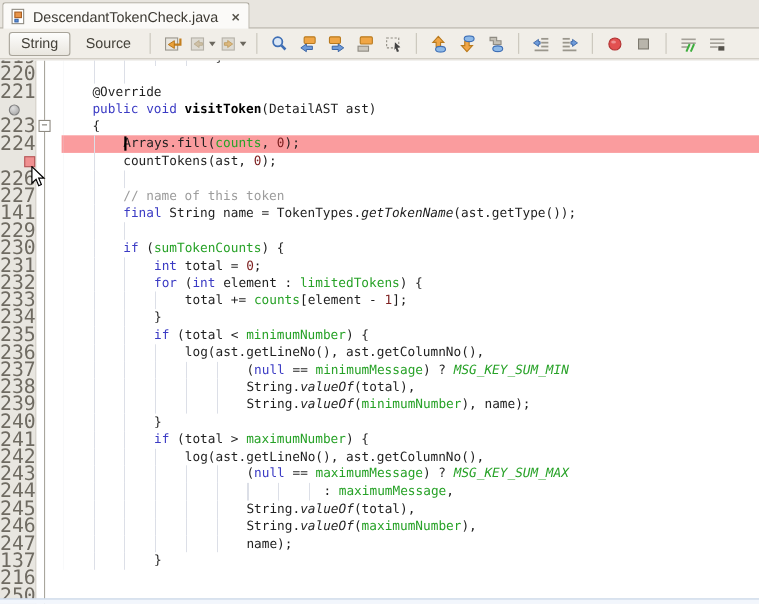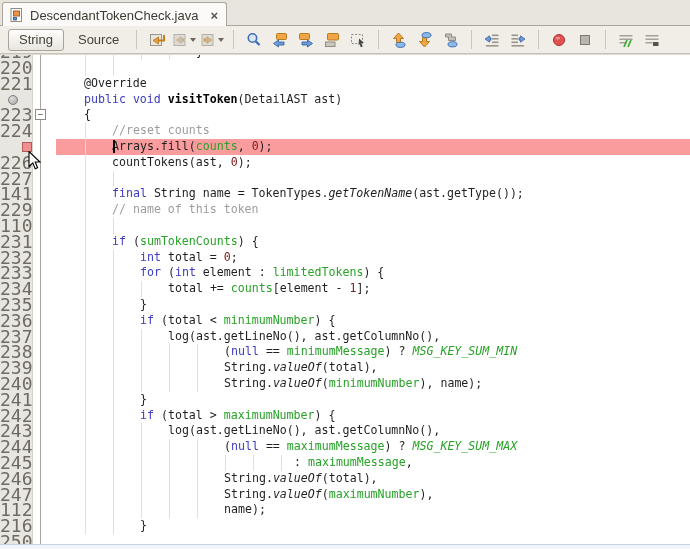--- a/index.html
+++ b/index.html
@@ -217,39 +217,39 @@
         </div>
         <div class="grow">223</div>
         <div class="grow">224</div>
         <div class="grow">
           <span class="glyph-bp" style="background: rgb(240, 144, 144);"></span>
         </div>
         <div class="grow">226</div>
         <div class="grow">227</div>
         <div class="grow">141</div>
         <div class="grow">229</div>
-        <div class="grow">110</div>
+        <div class="grow">230</div>
         <div class="grow">231</div>
         <div class="grow">232</div>
         <div class="grow">233</div>
         <div class="grow">234</div>
         <div class="grow">235</div>
         <div class="grow">236</div>
         <div class="grow">237</div>
         <div class="grow">238</div>
         <div class="grow">239</div>
         <div class="grow">240</div>
         <div class="grow">241</div>
         <div class="grow">242</div>
         <div class="grow">243</div>
         <div class="grow">244</div>
         <div class="grow">245</div>
         <div class="grow">246</div>
         <div class="grow">247</div>
-        <div class="grow">112</div>
+        <div class="grow">137</div>
         <div class="grow">216</div>
         <div class="grow">250</div>
       </div>
   </div>
   <div class="fold-col">
     <div class="fold-line"></div>
     <div class="rows" id="fold-rows">
         <div class="frow"></div>
         <div class="frow"></div>
         <div class="frow"></div>
@@ -286,26 +286,25 @@
         <div class="frow"></div>
       </div>
   </div>
   <div class="code-col">
     <div class="rows" id="code-rows">
         <div class="crow"><span class="indent" style="width: 138px;"></span><span class="tk pl" style="color: rgb(31, 31, 31);">}</span></div>
         <div class="crow"><span class="indent" style="width: 61px;"></span></div>
         <div class="crow"><span class="indent" style="width: 26px;"></span><span class="tk pl" style="color: rgb(31, 31, 31);">@Override</span></div>
         <div class="crow"><span class="indent" style="width: 26px;"></span><span class="tk kw" style="color: rgb(59, 59, 196);">public</span><span class="tk pl" style="color: rgb(31, 31, 31);"> </span><span class="tk kw" style="color: rgb(59, 59, 196);">void</span><span class="tk pl" style="color: rgb(31, 31, 31);"> </span><span class="tk mth" style="color: rgb(0, 0, 0);">visitToken</span><span class="tk pl" style="color: rgb(31, 31, 31);">(DetailAST ast)</span></div>
         <div class="crow"><span class="indent" style="width: 26px;"></span><span class="tk pl" style="color: rgb(31, 31, 31);">{</span></div>
-        <div class="crow"><span class="indent" style="width: 54px;"></span><span class="tk cmt" style="color: rgb(157, 157, 157);">//reset counts</span></div>
         <div class="crow" style="background: rgb(250, 156, 158);"><span class="indent" style="width: 54px;"></span><span class="tk pl" style="color: rgb(31, 31, 31);">Arrays.fill(</span><span class="tk fld" style="color: rgb(40, 162, 40);">counts</span><span class="tk pl" style="color: rgb(31, 31, 31);">, </span><span class="tk num" style="color: rgb(125, 32, 32);">0</span><span class="tk pl" style="color: rgb(31, 31, 31);">);</span><span class="caret" style="left: 56.5px;"></span></div>
         <div class="crow"><span class="indent" style="width: 54px;"></span><span class="tk pl" style="color: rgb(31, 31, 31);">countTokens(ast, </span><span class="tk num" style="color: rgb(125, 32, 32);">0</span><span class="tk pl" style="color: rgb(31, 31, 31);">);</span></div>
         <div class="crow"><span class="indent" style="width: 61px;"></span></div>
+        <div class="crow"><span class="indent" style="width: 54px;"></span><span class="tk cmt" style="color: rgb(157, 157, 157);">// name of this token</span></div>
         <div class="crow"><span class="indent" style="width: 54px;"></span><span class="tk kw" style="color: rgb(59, 59, 196);">final</span><span class="tk pl" style="color: rgb(31, 31, 31);"> String name = TokenTypes.</span><span class="tk sit" style="color: rgb(31, 31, 31);">getTokenName</span><span class="tk pl" style="color: rgb(31, 31, 31);">(ast.getType());</span></div>
-        <div class="crow"><span class="indent" style="width: 54px;"></span><span class="tk cmt" style="color: rgb(157, 157, 157);">// name of this token</span></div>
         <div class="crow"><span class="indent" style="width: 61px;"></span></div>
         <div class="crow"><span class="indent" style="width: 54px;"></span><span class="tk kw" style="color: rgb(59, 59, 196);">if</span><span class="tk pl" style="color: rgb(31, 31, 31);"> (</span><span class="tk fld" style="color: rgb(40, 162, 40);">sumTokenCounts</span><span class="tk pl" style="color: rgb(31, 31, 31);">) {</span></div>
         <div class="crow"><span class="indent" style="width: 82px;"></span><span class="tk kw" style="color: rgb(59, 59, 196);">int</span><span class="tk pl" style="color: rgb(31, 31, 31);"> total = </span><span class="tk num" style="color: rgb(125, 32, 32);">0</span><span class="tk pl" style="color: rgb(31, 31, 31);">;</span></div>
         <div class="crow"><span class="indent" style="width: 82px;"></span><span class="tk kw" style="color: rgb(59, 59, 196);">for</span><span class="tk pl" style="color: rgb(31, 31, 31);"> (</span><span class="tk kw" style="color: rgb(59, 59, 196);">int</span><span class="tk pl" style="color: rgb(31, 31, 31);"> element : </span><span class="tk fld" style="color: rgb(40, 162, 40);">limitedTokens</span><span class="tk pl" style="color: rgb(31, 31, 31);">) {</span></div>
         <div class="crow"><span class="indent" style="width: 110px;"></span><span class="tk pl" style="color: rgb(31, 31, 31);">total += </span><span class="tk fld" style="color: rgb(40, 162, 40);">counts</span><span class="tk pl" style="color: rgb(31, 31, 31);">[element - </span><span class="tk num" style="color: rgb(125, 32, 32);">1</span><span class="tk pl" style="color: rgb(31, 31, 31);">];</span></div>
         <div class="crow"><span class="indent" style="width: 82px;"></span><span class="tk pl" style="color: rgb(31, 31, 31);">}</span></div>
         <div class="crow"><span class="indent" style="width: 82px;"></span><span class="tk kw" style="color: rgb(59, 59, 196);">if</span><span class="tk pl" style="color: rgb(31, 31, 31);"> (total &lt; </span><span class="tk fld" style="color: rgb(40, 162, 40);">minimumNumber</span><span class="tk pl" style="color: rgb(31, 31, 31);">) {</span></div>
         <div class="crow"><span class="indent" style="width: 110px;"></span><span class="tk pl" style="color: rgb(31, 31, 31);">log(ast.getLineNo(), ast.getColumnNo(),</span></div>
         <div class="crow"><span class="indent" style="width: 166px;"></span><span class="tk pl" style="color: rgb(31, 31, 31);">(</span><span class="tk kw" style="color: rgb(59, 59, 196);">null</span><span class="tk pl" style="color: rgb(31, 31, 31);"> == </span><span class="tk fld" style="color: rgb(40, 162, 40);">minimumMessage</span><span class="tk pl" style="color: rgb(31, 31, 31);">) ? </span><span class="tk cit" style="color: rgb(40, 162, 40);">MSG_KEY_SUM_MIN</span></div>
         <div class="crow"><span class="indent" style="width: 166px;"></span><span class="tk pl" style="color: rgb(31, 31, 31);">String.</span><span class="tk sit" style="color: rgb(31, 31, 31);">valueOf</span><span class="tk pl" style="color: rgb(31, 31, 31);">(total),</span></div>

